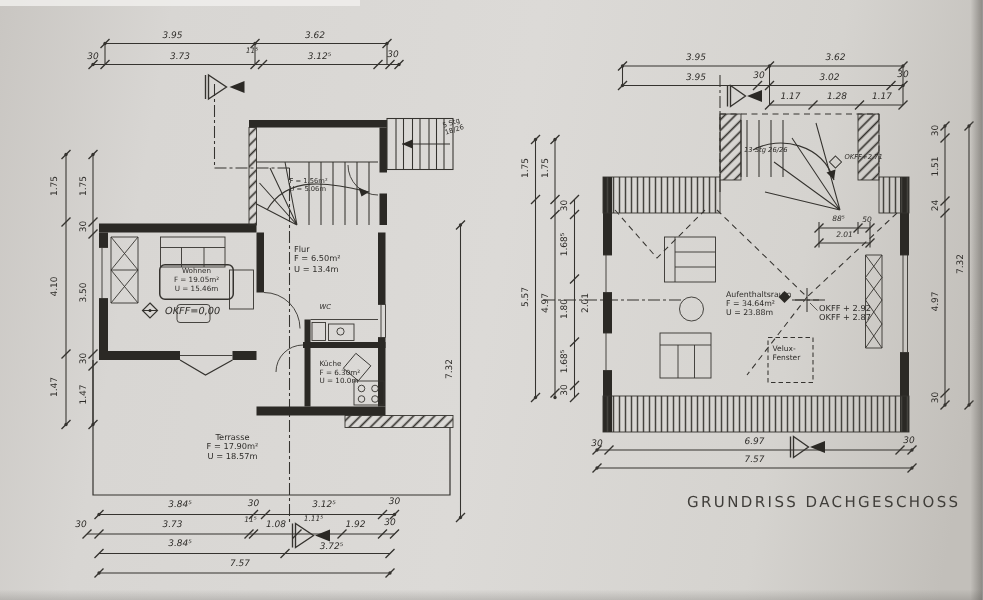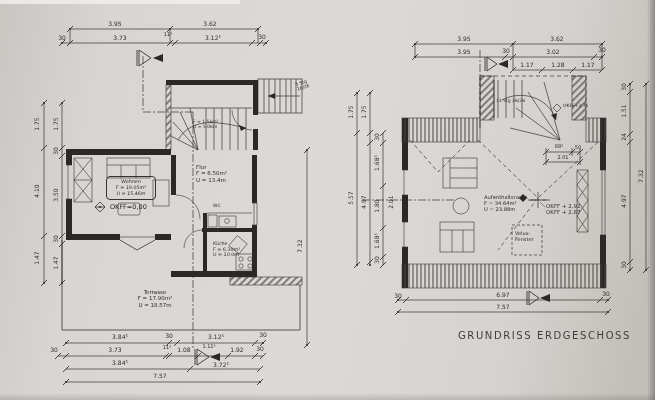--- a/index.html
+++ b/index.html
@@ -5,21 +5,21 @@
   html,body{margin:0;padding:0;background:#888;}
   #shot{position:relative;width:655px;height:400px;overflow:hidden;
     font-family:"DejaVu Sans",sans-serif;color:#2e2c29;
     background:linear-gradient(100deg,#c9c6c2 0%,#d8d6d3 16%,#dcdad7 50%,#d5d3cf 78%,#c2bfba 96%);}
   .edge-r{position:absolute;right:0;top:0;width:8px;height:100%;
     background:linear-gradient(90deg,rgba(70,68,64,0),#8d8a85);}
   .edge-b{position:absolute;left:0;bottom:0;width:100%;height:7px;
     background:linear-gradient(0deg,rgba(80,78,74,.22),rgba(80,78,74,0));}
   .edge-t{position:absolute;left:0;top:0;width:240px;height:4px;background:rgba(240,239,236,.85);}
   svg{position:absolute;left:0;top:0;}
-  .dl{position:absolute;font-size:6px;line-height:1;white-space:nowrap;}
+  .dl{position:absolute;font-size:6px;line-height:1;white-space:nowrap;font-style:italic;}
   .c{text-align:center;}
   .s5{font-size:5px;}
   .dlv{position:absolute;font-size:6px;line-height:1;white-space:nowrap;width:34px;text-align:center;
        margin-left:-17px;margin-top:-4px;transform:rotate(-90deg);transform-origin:center;}
   .room{position:absolute;font-size:5.5px;line-height:1.18;}
   .room div{white-space:nowrap;}
   .room-box{position:absolute;border:0.6px solid #35332f;border-radius:4px;
     font-size:4.8px;line-height:1.25;text-align:center;padding:2px 1px;}
   .cap{position:absolute;font-size:10px;letter-spacing:1.6px;color:#403e3a;white-space:nowrap;}
   .tilt{transform:rotate(-18deg);}
@@ -343,18 +343,18 @@
   <div class="room" style="left:546px;top:203px;font-size:5.5px">
     <div>OKFF + 2.92</div>
     <div>OKFF + 2.87</div>
   </div>
   <span class="dl" style="left:563px;top:104px;font-size:4.5px">OKFF+2.71</span>
   <div class="room" style="left:515px;top:231px;font-size:5px">
     <div>Velux-</div>
     <div>Fenster</div>
   </div>
   <span class="dl" style="left:496px;top:99px;font-size:4.5px">13 Stg 26/26</span>
-  <span class="cap" style="left:458px;top:330px">GRUNDRISS ERDGESCHOSS</span>
+  <span class="cap" style="left:458px;top:330px">GRUNDRISS DACHGESCHOSS</span>
 
   <div class="edge-t"></div>
   <div class="edge-r"></div>
   <div class="edge-b"></div>
 </div>
 
 </body></html>

